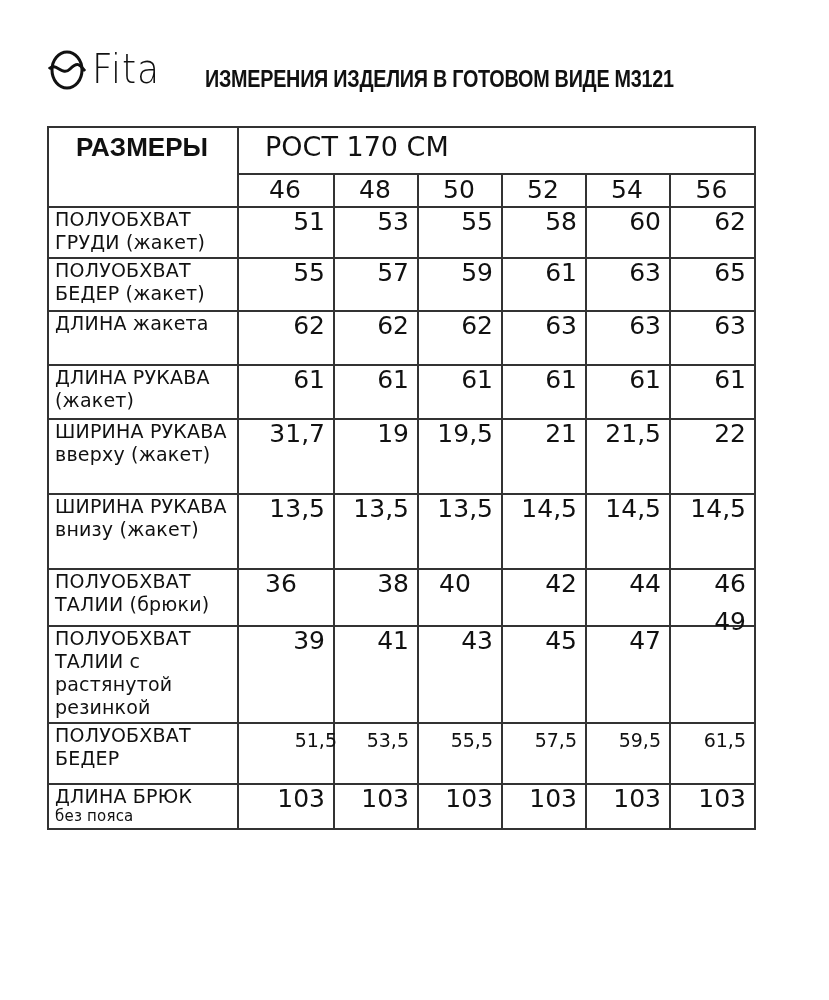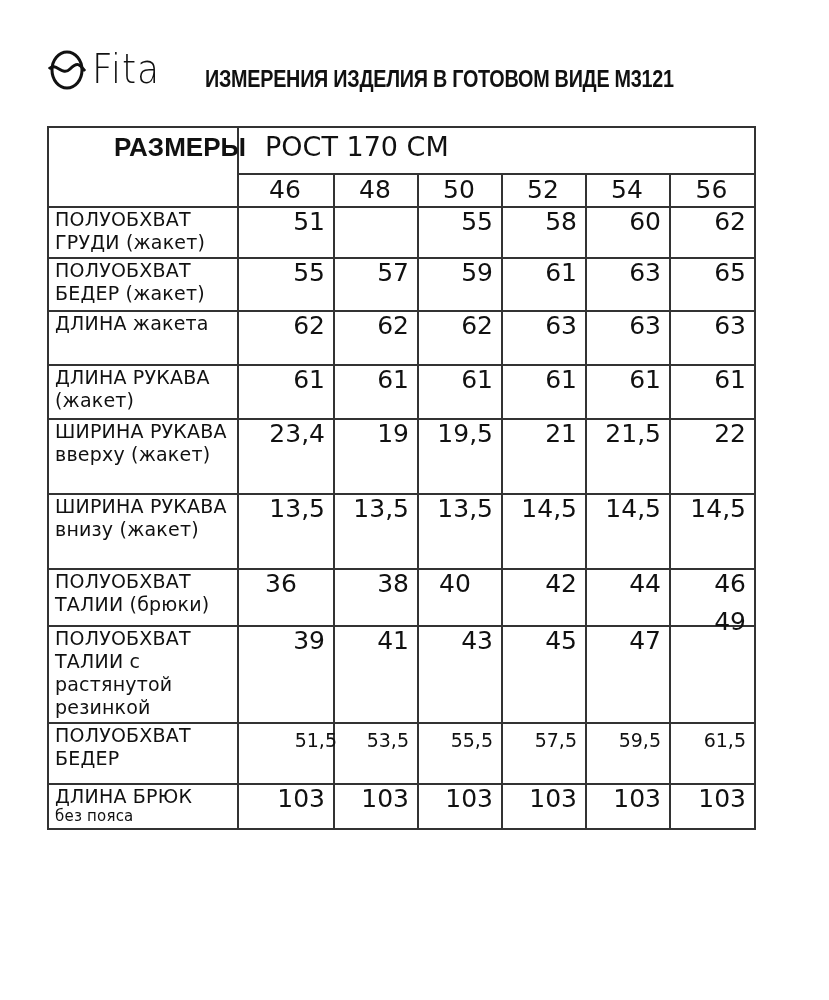--- a/index.html
+++ b/index.html
@@ -53,30 +53,31 @@
     <div class="hl" style="left: 47px; top: 783px; width: 708.5px;"></div>
     <div class="hl" style="left: 47px; top: 828px; width: 708.5px;"></div>
     <div class="vl" style="left: 47px; top: 126px; height: 702px;"></div>
     <div class="vl" style="left: 237px; top: 126px; height: 702px;"></div>
     <div class="vl" style="left: 754px; top: 126px; height: 702px;"></div>
     <div class="vl" style="left: 333px; top: 173px; height: 655px;"></div>
     <div class="vl" style="left: 417px; top: 173px; height: 655px;"></div>
     <div class="vl" style="left: 501px; top: 173px; height: 655px;"></div>
     <div class="vl" style="left: 585px; top: 173px; height: 655px;"></div>
     <div class="vl" style="left: 669px; top: 173px; height: 655px;"></div>
-    <div class="cell hdr-sizes" style="left: 47px; top: 126px; width: 190px; height: 80px; margin-left: 38px;">РАЗМЕРЫ</div>
+    <div class="cell hdr-sizes" style="left: 47px; top: 126px; width: 190px; height: 80px;">РАЗМЕРЫ</div>
     <div class="cell hdr-height" style="left: 237px; top: 126px; width: 517px; height: 47px; padding-left: 28px;">РОСТ 170 СМ</div>
     <div class="cell size" style="left: 237px; top: 173px; width: 96px; height: 33px;">46</div>
     <div class="cell size" style="left: 333px; top: 173px; width: 84px; height: 33px;">48</div>
     <div class="cell size" style="left: 417px; top: 173px; width: 84px; height: 33px;">50</div>
     <div class="cell size" style="left: 501px; top: 173px; width: 84px; height: 33px;">52</div>
     <div class="cell size" style="left: 585px; top: 173px; width: 84px; height: 33px;">54</div>
     <div class="cell size" style="left: 669px; top: 173px; width: 85px; height: 33px;">56</div>
     <div class="cell lbl" style="left: 47px; top: 206px; width: 190px; height: 51px;"><span>ПОЛУОБХВАТ ГРУДИ (жакет)</span></div>
     <div class="cell val" style="left: 237px; top: 206px; width: 96px; height: 51px; text-align: right;">51</div>
+    <div class="cell val" style="left: 333px; top: 206px; width: 84px; height: 51px;">53</div>
     <div class="cell val" style="left: 417px; top: 206px; width: 84px; height: 51px;">55</div>
     <div class="cell val" style="left: 501px; top: 206px; width: 84px; height: 51px;">58</div>
     <div class="cell val" style="left: 585px; top: 206px; width: 84px; height: 61px;">60</div>
     <div class="cell val" style="left: 669px; top: 206px; width: 85px; height: 51px;">62</div>
     <div class="cell lbl" style="left: 47px; top: 257px; width: 190px; height: 53px;"><span>ПОЛУОБХВАТ БЕДЕР (жакет)</span></div>
     <div class="cell val" style="left: 237px; top: 257px; width: 96px; height: 53px;">55</div>
     <div class="cell val" style="left: 333px; top: 257px; width: 84px; height: 53px;">57</div>
     <div class="cell val" style="left: 417px; top: 257px; width: 84px; height: 53px;">59</div>
     <div class="cell val" style="left: 501px; top: 257px; width: 84px; height: 53px;">61</div>
     <div class="cell val" style="left: 585px; top: 257px; width: 84px; height: 53px;">63</div>
@@ -89,21 +90,21 @@
     <div class="cell val" style="left: 585px; top: 310px; width: 84px; height: 54px;">63</div>
     <div class="cell val" style="left: 669px; top: 310px; width: 85px; height: 54px;">63</div>
     <div class="cell lbl" style="left: 47px; top: 364px; width: 190px; height: 54px;"><span>ДЛИНА РУКАВА (жакет)</span></div>
     <div class="cell val" style="left: 237px; top: 364px; width: 96px; height: 54px;">61</div>
     <div class="cell val" style="left: 333px; top: 364px; width: 84px; height: 54px;">61</div>
     <div class="cell val" style="left: 417px; top: 364px; width: 84px; height: 54px;">61</div>
     <div class="cell val" style="left: 501px; top: 364px; width: 84px; height: 54px;">61</div>
     <div class="cell val" style="left: 585px; top: 364px; width: 84px; height: 54px;">61</div>
     <div class="cell val" style="left: 669px; top: 364px; width: 85px; height: 54px;">61</div>
     <div class="cell lbl" style="left: 47px; top: 418px; width: 190px; height: 75px;"><span>ШИРИНА РУКАВА вверху (жакет)</span></div>
-    <div class="cell val" style="left: 237px; top: 418px; width: 96px; height: 75px;">23,4</div>
+    <div class="cell val" style="left: 237px; top: 418px; width: 96px; height: 75px;">31,7</div>
     <div class="cell val" style="left: 333px; top: 418px; width: 84px; height: 75px;">19</div>
     <div class="cell val" style="left: 417px; top: 418px; width: 84px; height: 75px;">19,5</div>
     <div class="cell val" style="left: 501px; top: 418px; width: 84px; height: 75px;">21</div>
     <div class="cell val" style="left: 585px; top: 418px; width: 84px; height: 75px;">21,5</div>
     <div class="cell val" style="left: 669px; top: 418px; width: 85px; height: 75px;">22</div>
     <div class="cell lbl" style="left: 47px; top: 493px; width: 190px; height: 75px;"><span>ШИРИНА РУКАВА внизу (жакет)</span></div>
     <div class="cell val" style="left: 237px; top: 493px; width: 96px; height: 75px;">13,5</div>
     <div class="cell val" style="left: 333px; top: 493px; width: 84px; height: 75px;">13,5</div>
     <div class="cell val" style="left: 417px; top: 493px; width: 84px; height: 75px;">13,5</div>
     <div class="cell val" style="left: 501px; top: 493px; width: 84px; height: 75px;">14,5</div>

